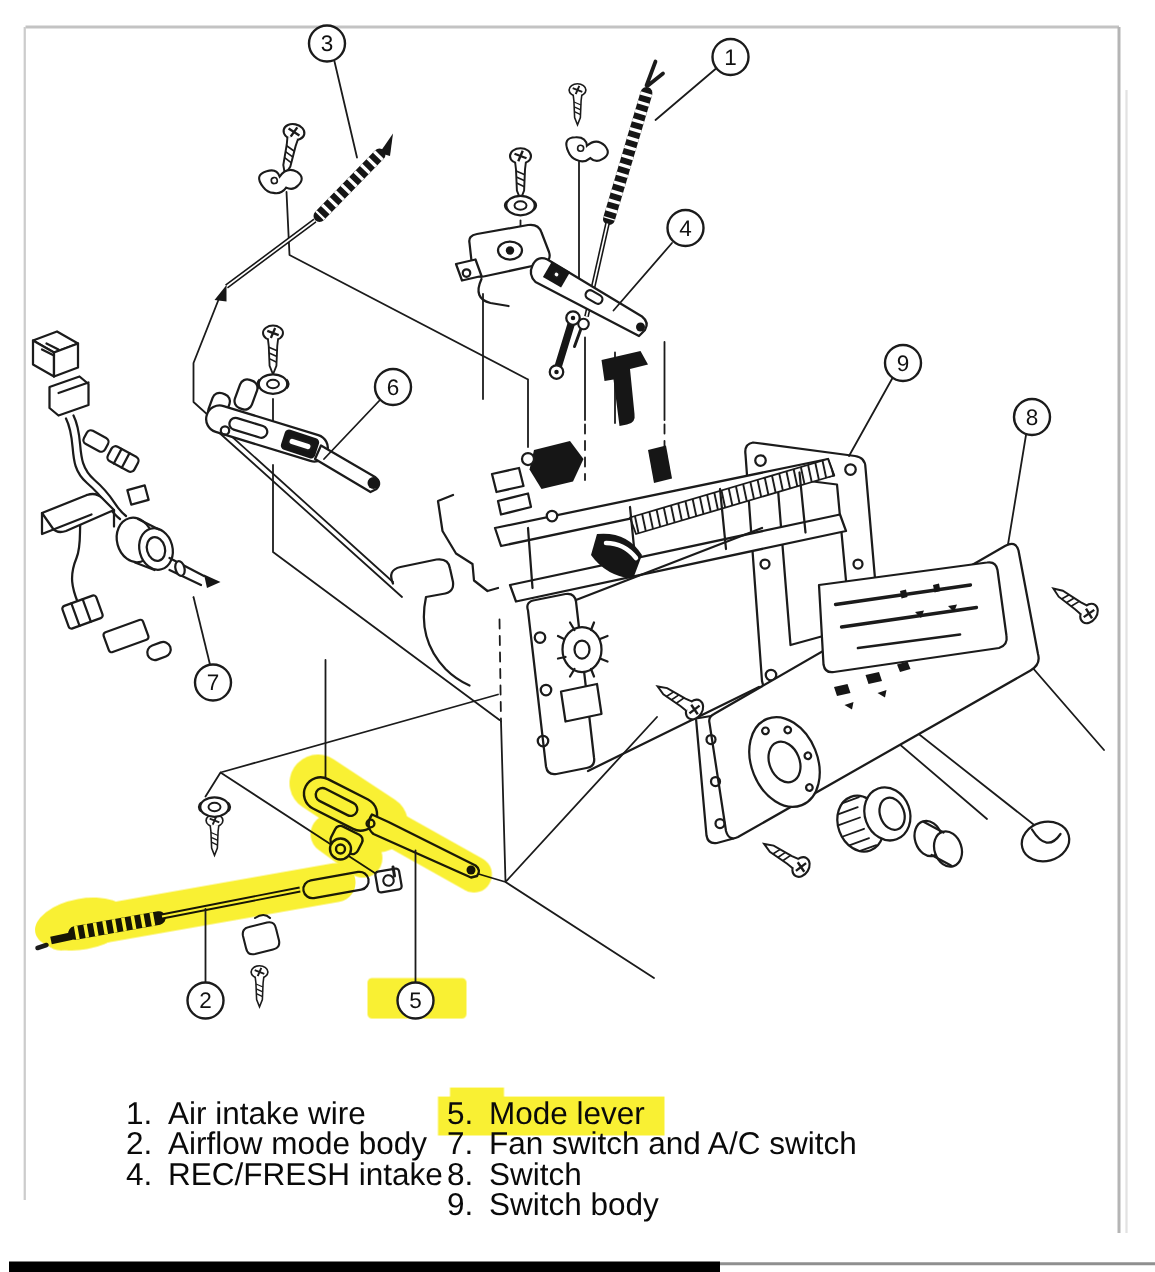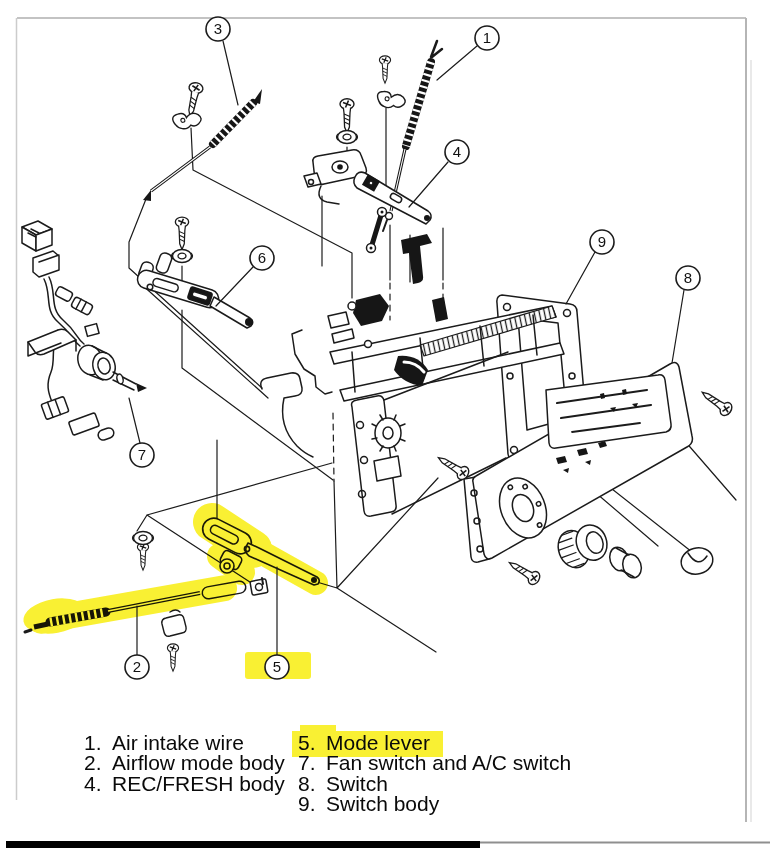--- a/index.html
+++ b/index.html
@@ -377,21 +377,21 @@
           <circle cx="277" cy="667" r="12" class="fw" stroke-width="1.6"></circle>
           <text class="co" x="277" y="672">5</text>
         </g>
   </g>
 </svg>
 
 <div class="legend">
   <div class="col col-l">
     <div class="lrow"><span class="num">1.</span><span>Air intake wire</span></div>
     <div class="lrow"><span class="num">2.</span><span>Airflow mode body</span></div>
-    <div class="lrow"><span class="num">4.</span><span>REC/FRESH body</span></div>
+    <div class="lrow"><span class="num">4.</span><span>REC/FRESH intake</span></div>
   </div>
   <div class="col col-r">
     <div class="lrow"><span class="num">5.</span><span>Mode lever</span></div>
     <div class="lrow"><span class="num">7.</span><span>Fan switch and A/C switch</span></div>
     <div class="lrow"><span class="num">8.</span><span>Switch</span></div>
     <div class="lrow"><span class="num">9.</span><span>Switch body</span></div>
   </div>
 </div>
 </div>
 

